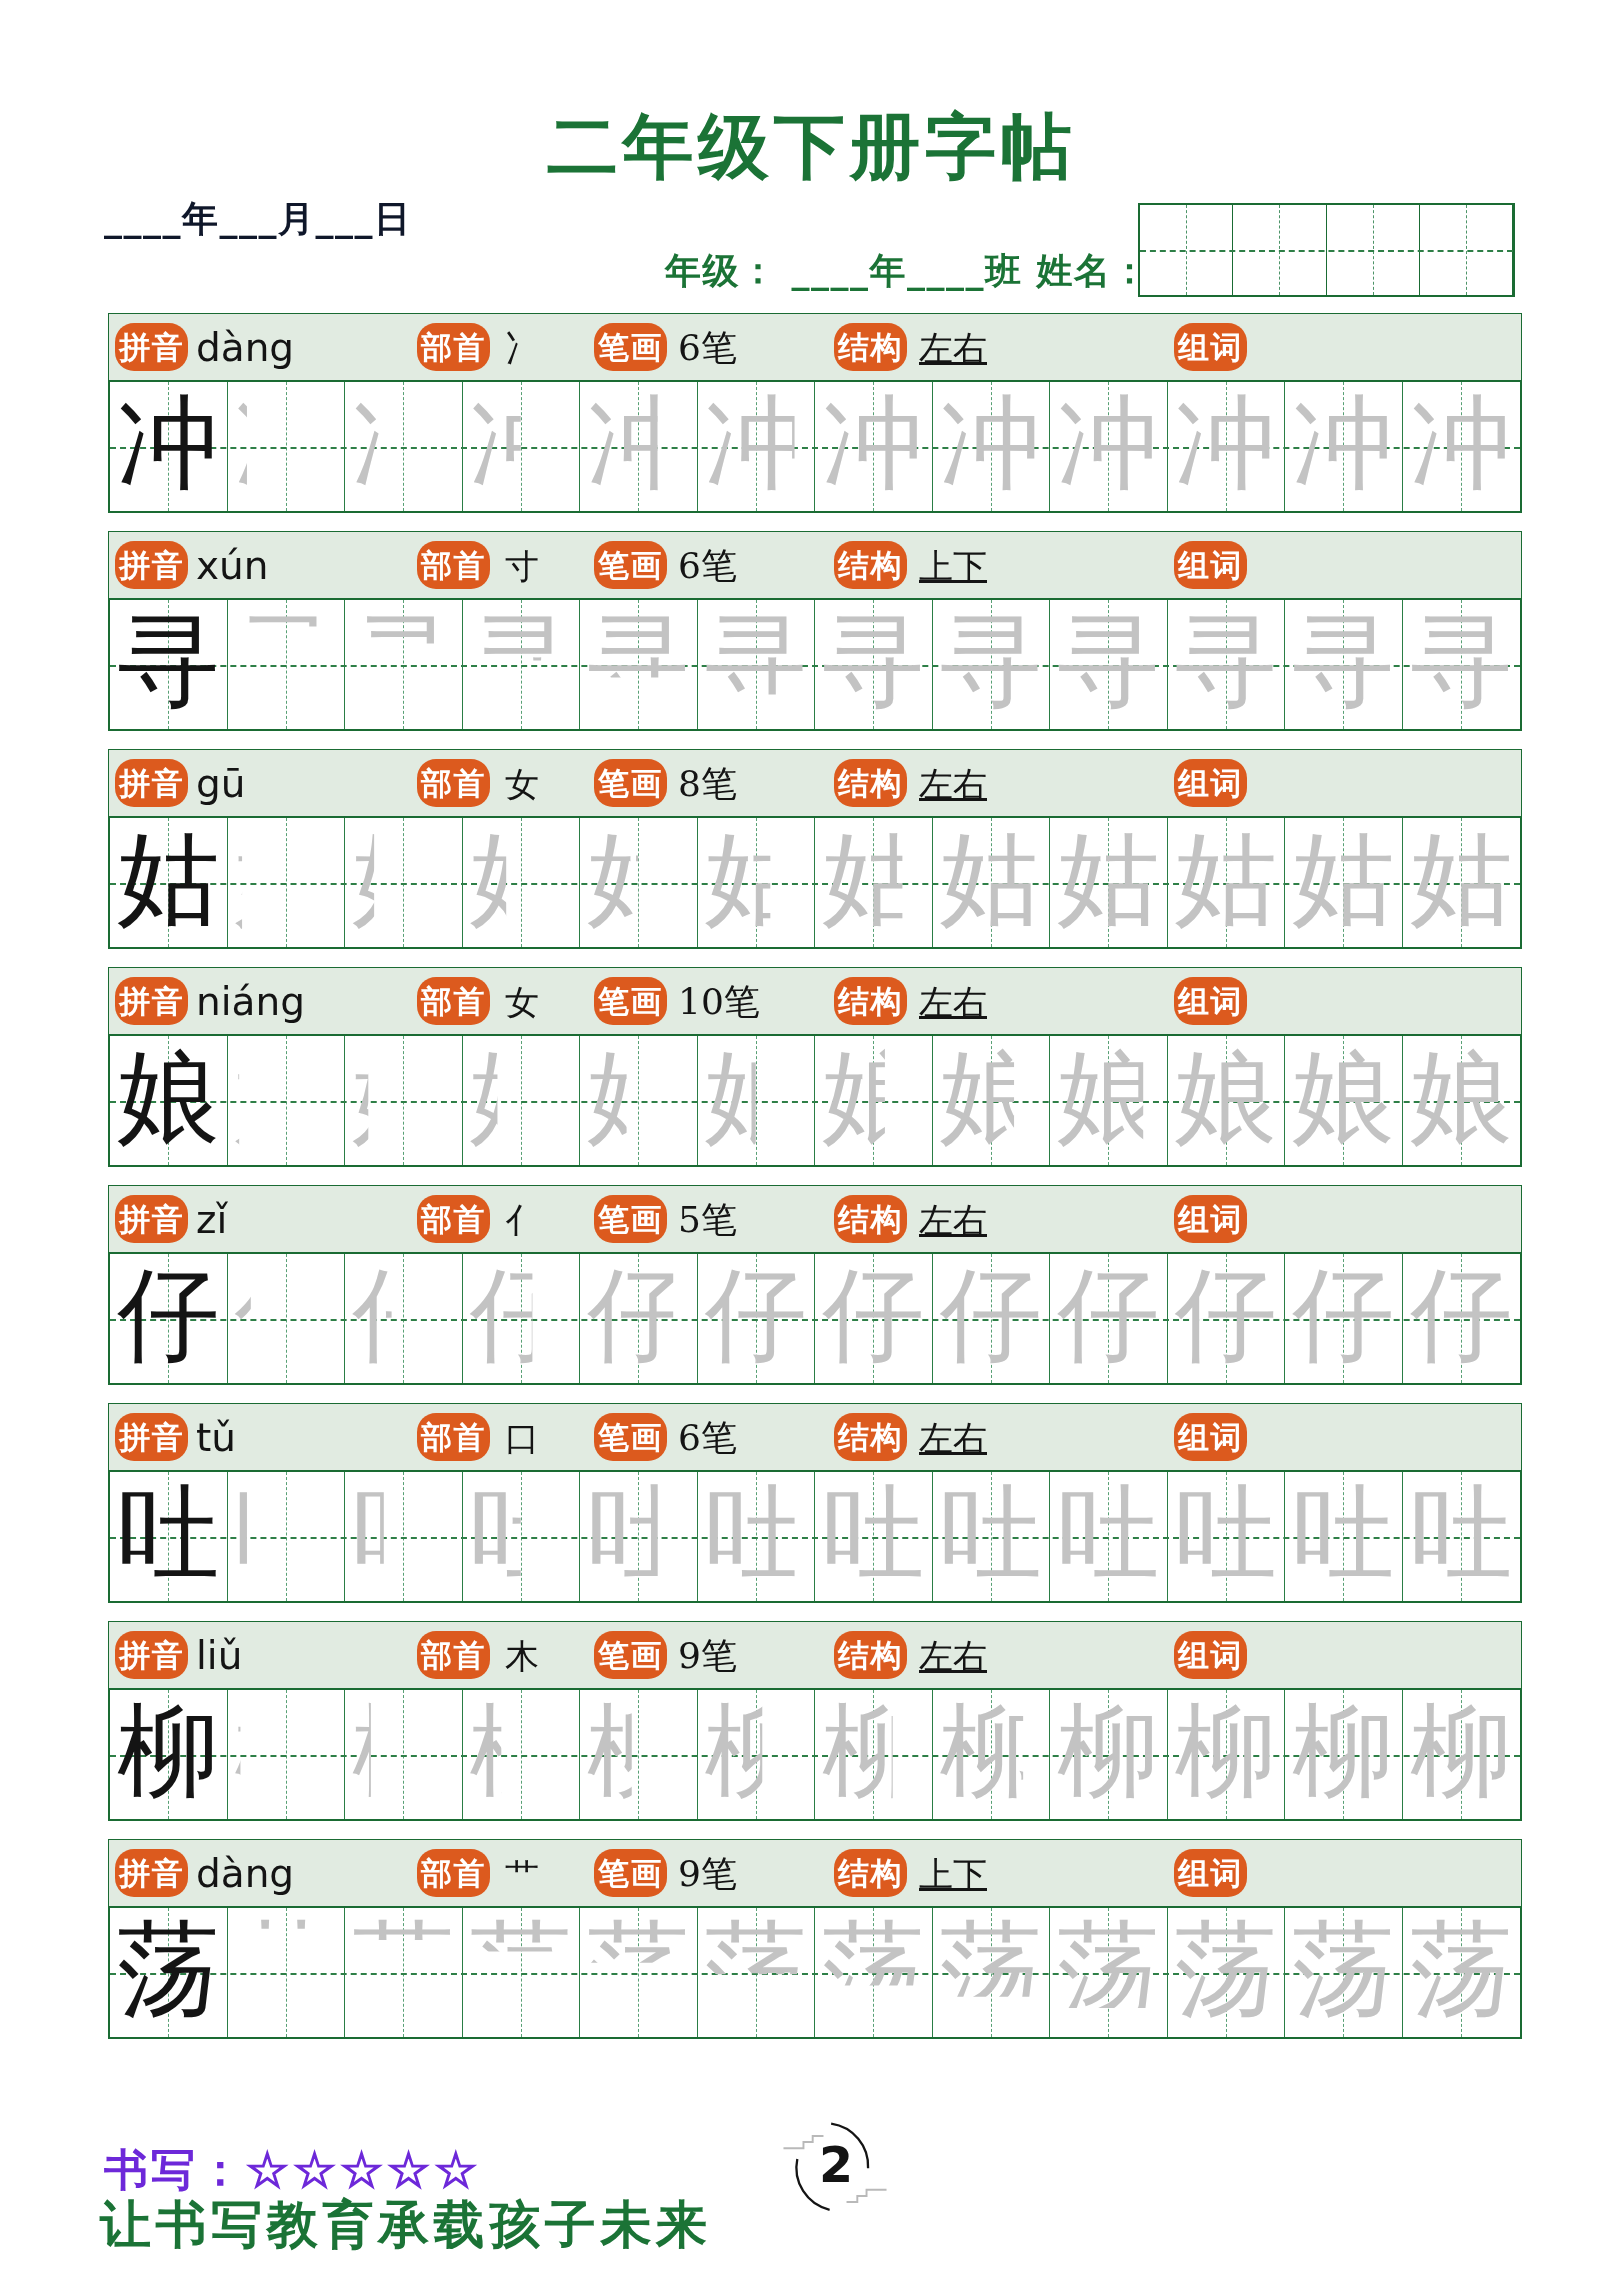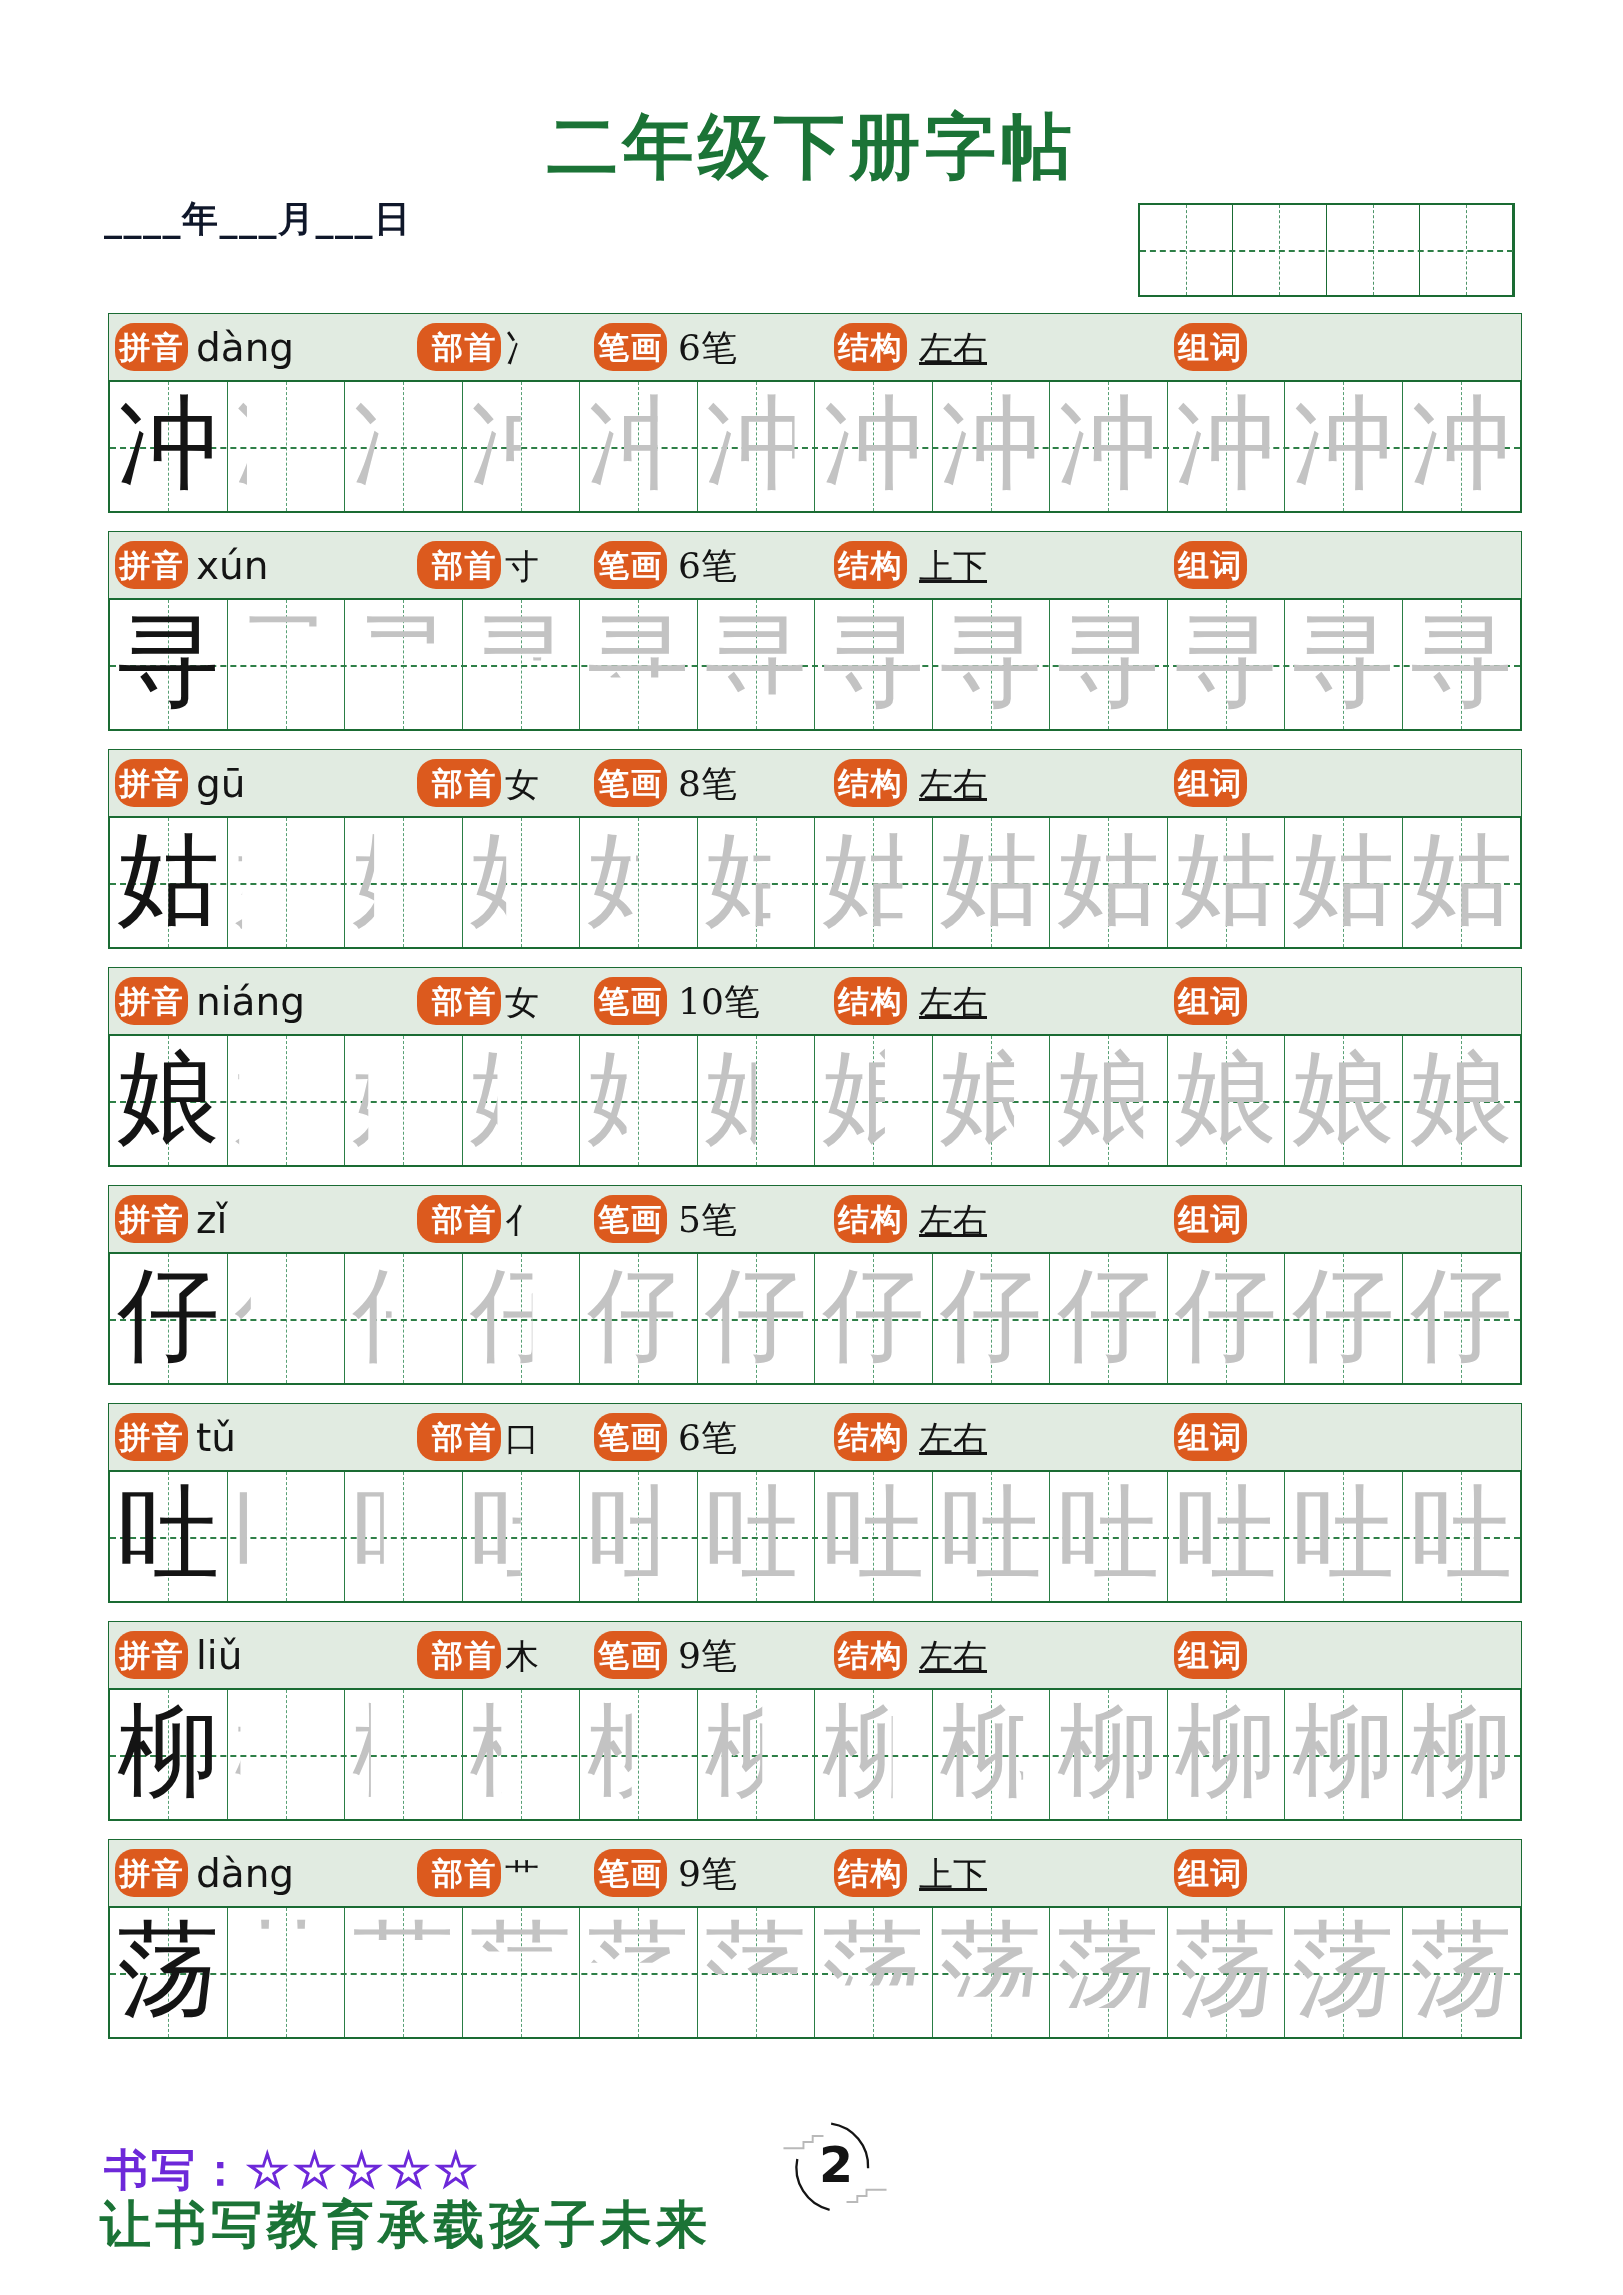--- a/index.html
+++ b/index.html
@@ -51,21 +51,21 @@
   }
   .hval{
     position:absolute;top:10.8px;height:46px;line-height:46px;color:#141414;
   }
   .hval.pinyin{left:87px;font-size:39px;font-family:"DejaVu Sans", sans-serif;}
   .hval.radical{left:396px;font-size:34px;font-family:"DejaVu Serif", serif;}
   .hval.strokes{left:569px;font-size:36px;font-family:"DejaVu Serif", serif;}
   .hval.structure{left:810px;font-size:34px;font-family:"DejaVu Serif", serif;text-decoration:underline;}
   .hval.words{left:1153px;font-size:34px;font-family:"DejaVu Serif", serif;}
   .b-pinyin{left:6.2px;}
-  .b-radical{left:308px;padding-left:11px;}
+  .b-radical{left:308px;}
   .b-strokes{left:485px;}
   .b-structure{left:725px;}
   .b-words{left:1065px;}
 
   .practice-grid{
     position:relative;height:133px;border:2.3px solid #1a6b33;box-sizing:border-box;
     display:grid;grid-template-columns:repeat(12,1fr);background:#ffffff;
   }
   .cell{position:relative;border-right:1.5px solid #2a7d45;overflow:hidden;}
   .cell:last-child{border-right:none;}
@@ -100,20 +100,21 @@
 </style>
 </head>
 <body>
 
 <div class="page">
 
   <div class="title">二年级下册字帖</div>
 
   <div class="date-line">____年___月___日</div>
 
+  <div class="class-line">年级： ____年____班 姓名：</div>
 
   <div class="name-grid">
     <div class="name-cell"></div>
     <div class="name-cell"></div>
     <div class="name-cell"></div>
     <div class="name-cell"></div>
     <div class="h-dash"></div>
   </div>
 
   <div class="rows">

